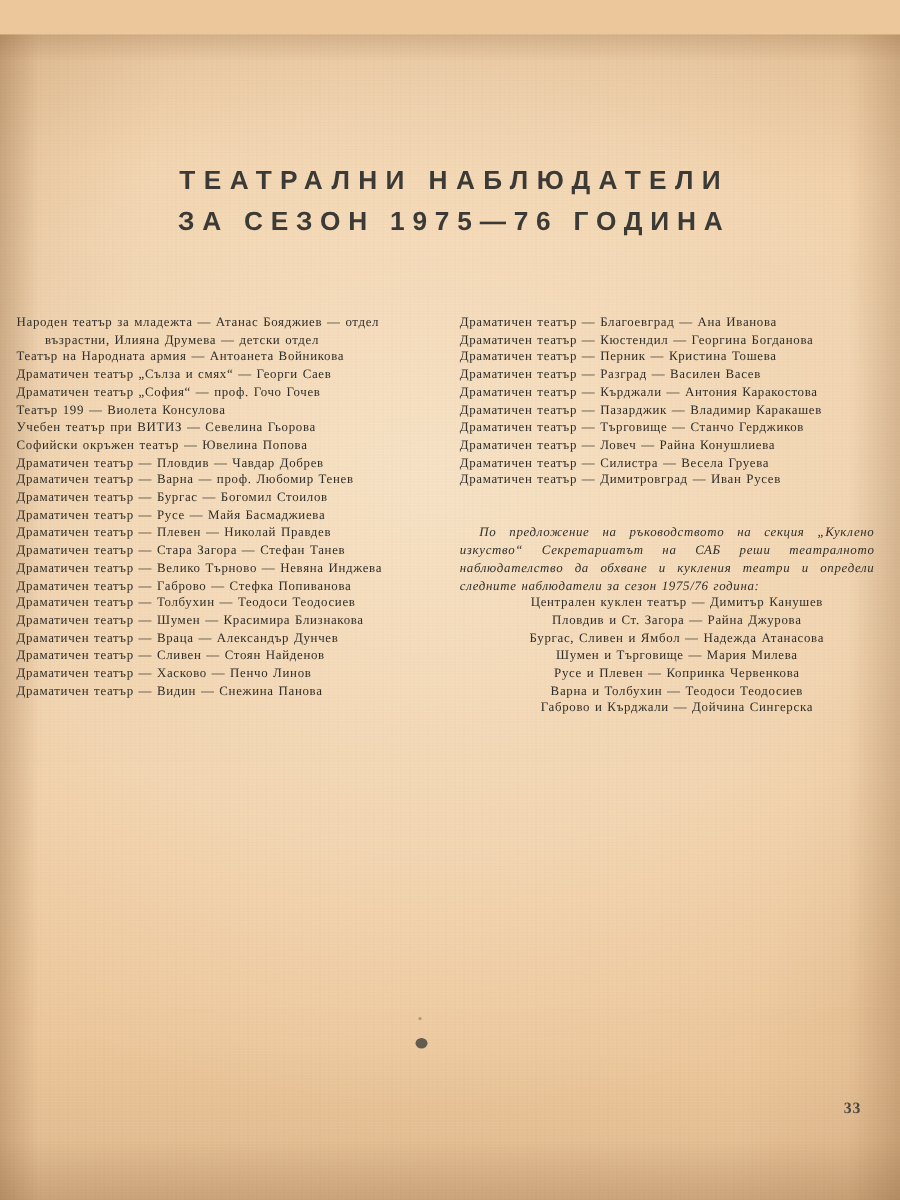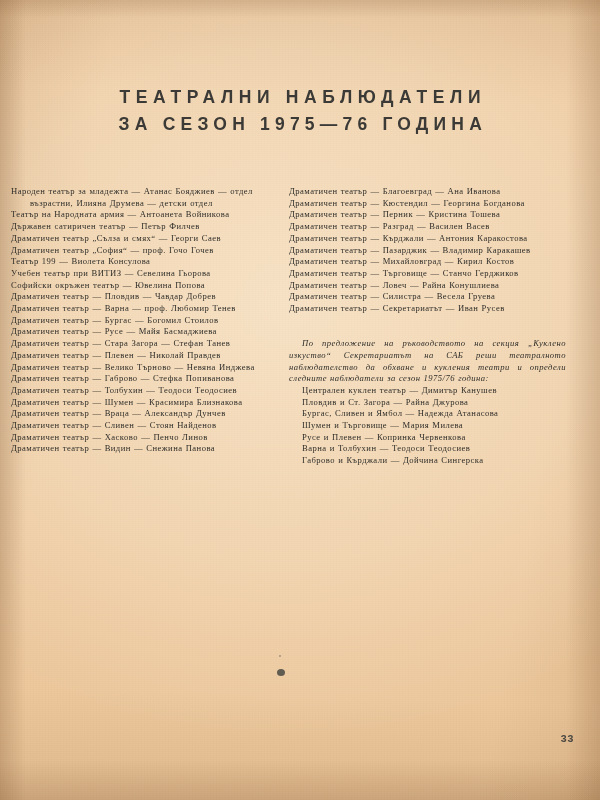--- a/index.html
+++ b/index.html
@@ -18,20 +18,21 @@
 
   
   #page {
     position: absolute;
     inset: 0;
     background:
       radial-gradient(120% 75% at 48% 38%, rgba(255,246,228,0.58) 0%, rgba(255,246,228,0.30) 42%, rgba(255,246,228,0.0) 72%),
       linear-gradient(100deg, rgba(150,104,58,0.17) 0%, rgba(150,104,58,0.0) 16%, rgba(150,104,58,0.0) 84%, rgba(150,104,58,0.13) 100%),
       linear-gradient(182deg, rgba(140,96,52,0.14) 0%, rgba(140,96,52,0.0) 13%, rgba(140,96,52,0.0) 86%, rgba(140,96,52,0.15) 100%),
       #ecc79c;
+    margin-top: 23px;
   }
   #grain {
     position: absolute;
     inset: 0;
     pointer-events: none;
     opacity: .3;
     background-image:
       repeating-linear-gradient(0deg, rgba(120,80,40,0.05) 0 1px, rgba(255,240,215,0.05) 1px 2px),
       repeating-linear-gradient(90deg, rgba(120,80,40,0.035) 0 1px, rgba(255,240,215,0.04) 1px 3px);
   }
@@ -93,21 +94,21 @@
   }
   #heading .line2 { letter-spacing: 5.2px; }
 
   
   #columns {
     position: absolute;
     top: 186px;
     left: 11px;
     width: 572px;
     display: flex;
-    gap: 1px;
+    gap: 19px;
   }
   .col {
     width: 277px;
     color: #2e2d29;
     font-size: 8.6px;
     line-height: 11.7px;
     letter-spacing: 0.45px;
     word-spacing: 0.6px;
     filter: blur(0.13px);
   }
@@ -123,29 +124,30 @@
     padding: 0;
     text-indent: 13px;
     text-align: justify;
     font-style: italic;
   }
   .para.first { margin-top: 11.7px; }
   .sub {
     margin: 0;
     padding: 0;
     text-indent: 13px;
+    text-align: center;
   }
   .gap { height: 11.7px; }
 
   
   #folio {
     position: absolute;
     right: 26px;
     bottom: 55px;
-    font-family: Liberation Mono, monospace;
+    font-family: Liberation Serif, serif;
     font-size: 10.5px;
     font-weight: bold;
     color: #4a4842;
     letter-spacing: .5px;
     filter: blur(0.2px);
   }
 </style>
 </head>
 <body>
 
@@ -162,54 +164,52 @@
   <div id="heading">
     <span class="line line1">ТЕАТРАЛНИ НАБЛЮДАТЕЛИ</span>
     <span class="line line2">ЗА СЕЗОН 1975—76 ГОДИНА</span>
   </div>
 
   <div id="columns">
 
     <div class="col" id="col-left">
       <p class="entry">Народен театър за младежта — Атанас Бояджиев — отдел възрастни, Илияна Друмева — детски отдел</p>
       <p class="entry">Театър на Народната армия — Антоанета Войникова</p>
-      <p class="entry">Държавен сатиричен театър — Петър Филчев</p>
       <p class="entry">Драматичен театър „Сълза и смях“ — Георги Саев</p>
       <p class="entry">Драматичен театър „София“ — проф. Гочо Гочев</p>
       <p class="entry">Театър 199 — Виолета Консулова</p>
       <p class="entry">Учебен театър при ВИТИЗ — Севелина Гьорова</p>
       <p class="entry">Софийски окръжен театър — Ювелина Попова</p>
       <p class="entry">Драматичен театър — Пловдив — Чавдар Добрев</p>
       <p class="entry">Драматичен театър — Варна — проф. Любомир Тенев</p>
       <p class="entry">Драматичен театър — Бургас — Богомил Стоилов</p>
       <p class="entry">Драматичен театър — Русе — Майя Басмаджиева</p>
+      <p class="entry">Драматичен театър — Плевен — Николай Правдев</p>
       <p class="entry">Драматичен театър — Стара Загора — Стефан Танев</p>
-      <p class="entry">Драматичен театър — Плевен — Николай Правдев</p>
       <p class="entry">Драматичен театър — Велико Търново — Невяна Инджева</p>
       <p class="entry">Драматичен театър — Габрово — Стефка Попиванова</p>
       <p class="entry">Драматичен театър — Толбухин — Теодоси Теодосиев</p>
       <p class="entry">Драматичен театър — Шумен — Красимира Близнакова</p>
       <p class="entry">Драматичен театър — Враца — Александър Дунчев</p>
       <p class="entry">Драматичен театър — Сливен — Стоян Найденов</p>
       <p class="entry">Драматичен театър — Хасково — Пенчо Линов</p>
       <p class="entry">Драматичен театър — Видин — Снежина Панова</p>
     </div>
 
     <div class="col" id="col-right">
       <p class="entry">Драматичен театър — Благоевград — Ана Иванова</p>
       <p class="entry">Драматичен театър — Кюстендил — Георгина Богданова</p>
       <p class="entry">Драматичен театър — Перник — Кристина Тошева</p>
       <p class="entry">Драматичен театър — Разград — Василен Васев</p>
       <p class="entry">Драматичен театър — Кърджали — Антония Каракостова</p>
       <p class="entry">Драматичен театър — Пазарджик — Владимир Каракашев</p>
-      <p class="entry">Драматичен театър — Михайловград — Кирил Костов</p>
       <p class="entry">Драматичен театър — Търговище — Станчо Герджиков</p>
       <p class="entry">Драматичен театър — Ловеч — Райна Конушлиева</p>
       <p class="entry">Драматичен театър — Силистра — Весела Груева</p>
-      <p class="entry">Драматичен театър — Секретариатът — Иван Русев</p>
+      <p class="entry">Драматичен театър — Димитровград — Иван Русев</p>
 
       <div class="gap"></div>
 
       <p class="para first">По предложение на ръководството на секция „Куклено изкуство“ Секретариатът на САБ реши театралното наблюдателство да обхване и кукления театри и определи следните наблюдатели за сезон 1975/76 година:</p>
       <p class="sub">Централен куклен театър — Димитър Канушев</p>
       <p class="sub">Пловдив и Ст. Загора — Райна Джурова</p>
       <p class="sub">Бургас, Сливен и Ямбол — Надежда Атанасова</p>
       <p class="sub">Шумен и Търговище — Мария Милева</p>
       <p class="sub">Русе и Плевен — Копринка Червенкова</p>
       <p class="sub">Варна и Толбухин — Теодоси Теодосиев</p>

